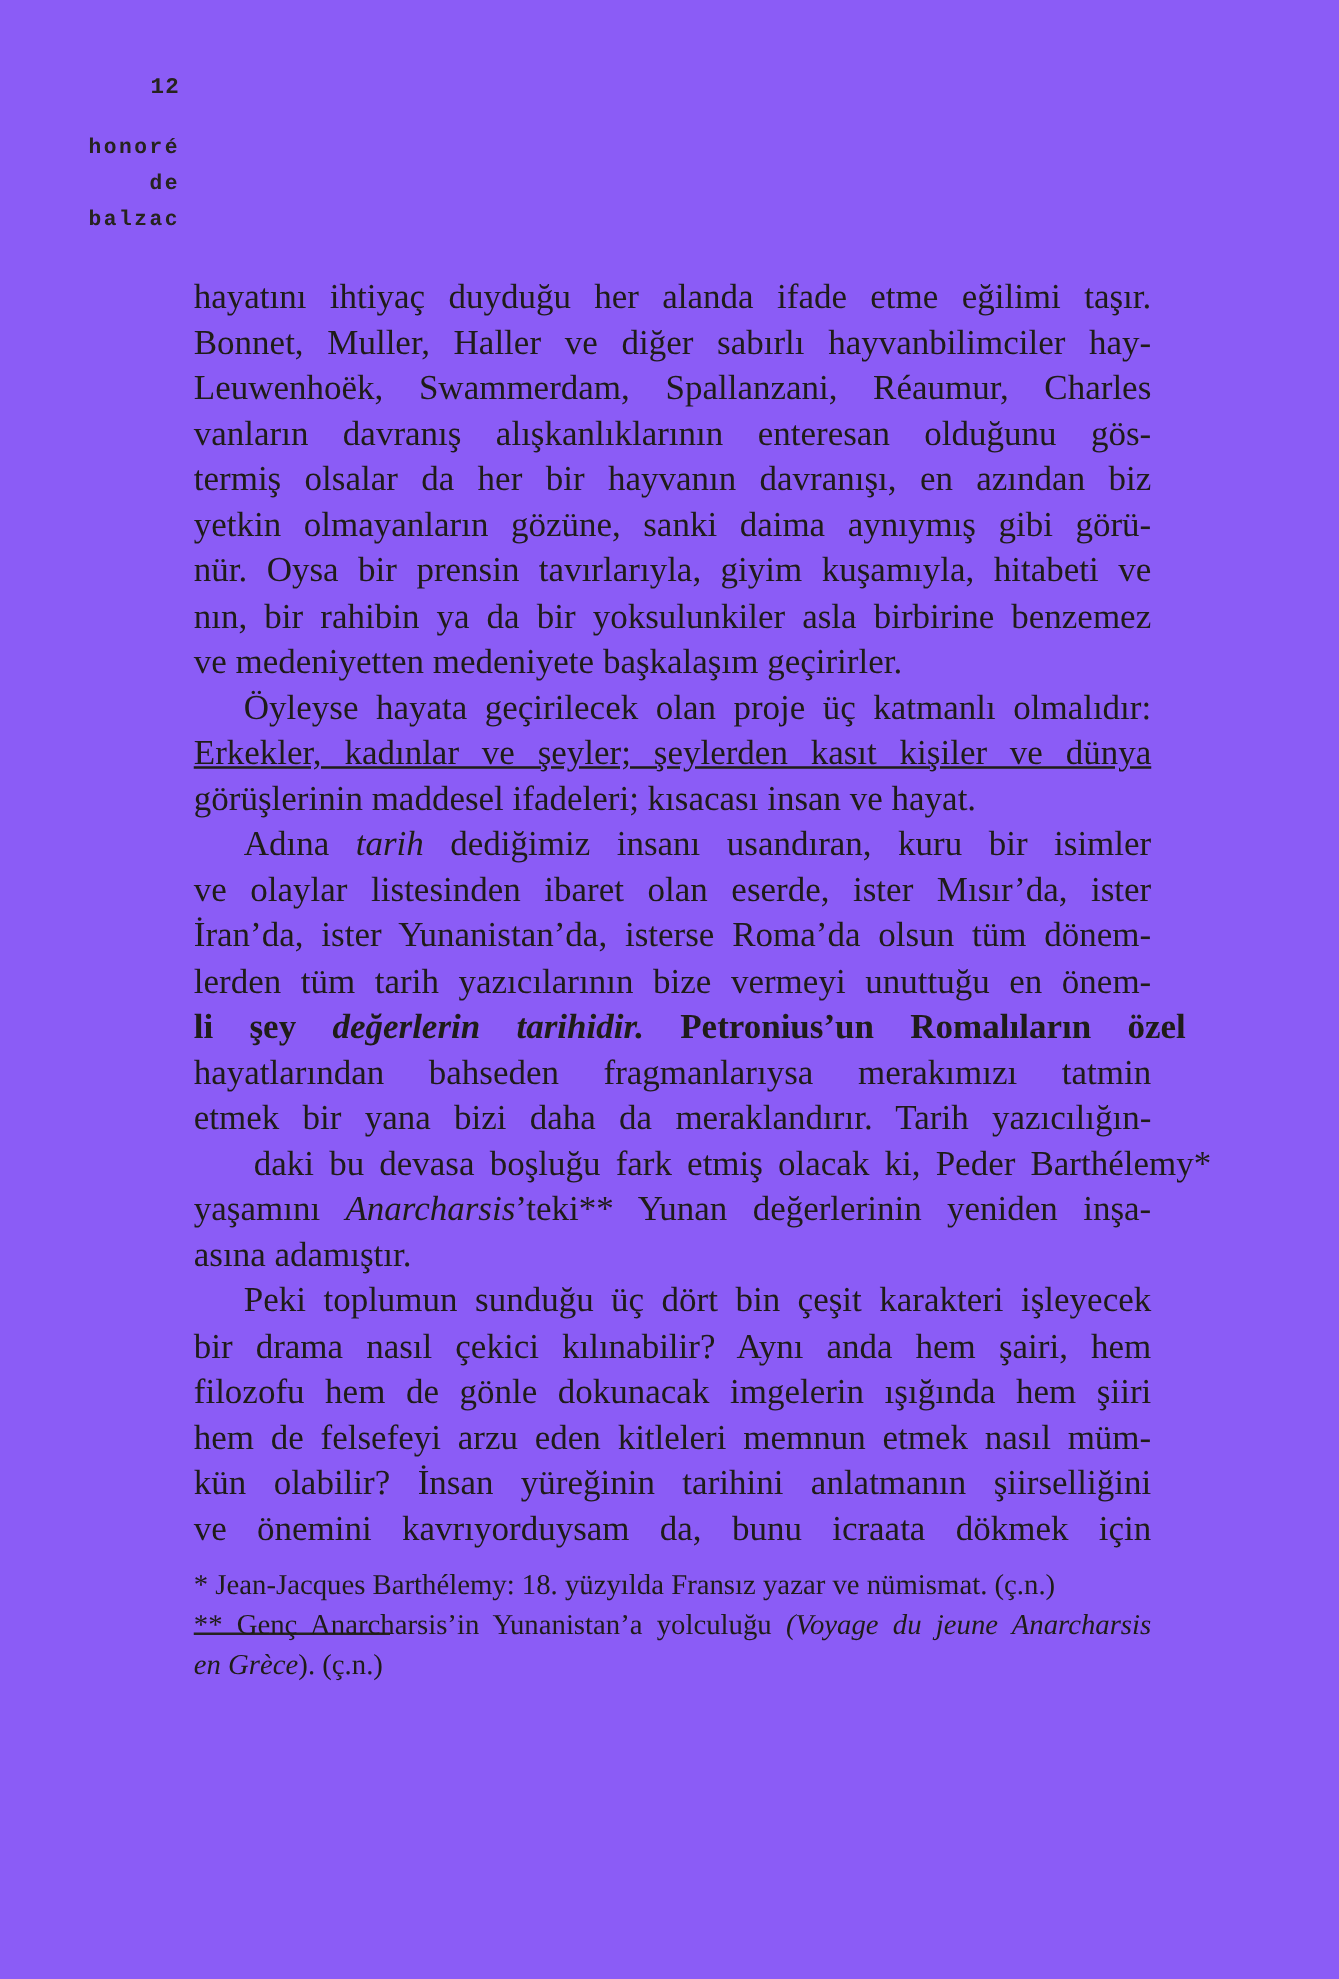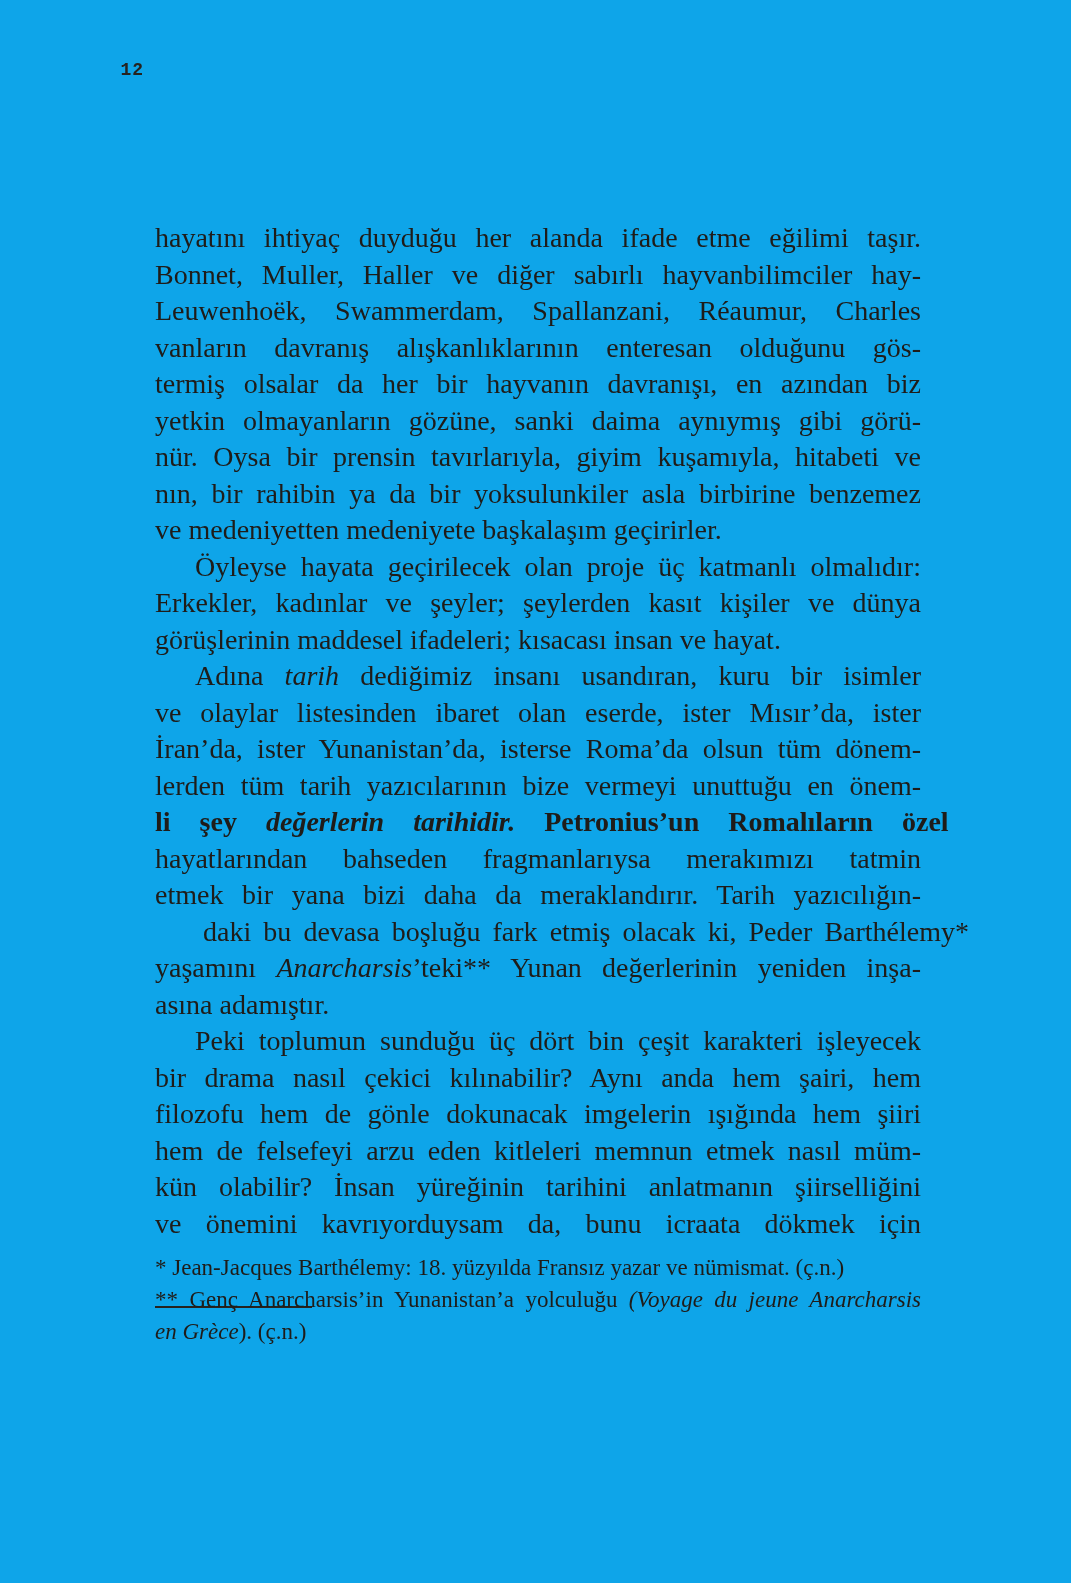--- a/index.html
+++ b/index.html
@@ -1,20 +1,20 @@
 <!DOCTYPE html>
 <html><head>
 <meta charset="utf-8">
 <style>
   html, body { margin: 0; padding: 0; }
   .page {
     position: relative;
     width: 1071px;
     height: 1583px;
-    background: #0ea5e9;
+    background: #8b5cf6;
     overflow: hidden;
     font-family: "Liberation Serif", serif;
     color: #201d1a;
   }
   
   .margin-block {
     position: absolute;
     left: 66px;
     top: 60px;
     width: 78px;
@@ -62,37 +62,42 @@
     color: #1f1c19;
   }
 </style>
 </head>
 <body>
 
 <div class="page">
 
   <div class="margin-block">
     <div class="page-number">12</div>
+    <div class="running-header">
+      <div class="rh-line">honoré</div>
+      <div class="rh-line">de</div>
+      <div class="rh-line">balzac</div>
+    </div>
   </div>
 
   <div class="body-text">
       <div>
         <div class="line fit" style="word-spacing: 11.68px;"><span>hayatını ihtiyaç duyduğu her alanda ifade etme eğilimi taşır.</span></div>
         <div class="line fit" style="word-spacing: 11.95px;"><span>Bonnet, Muller, Haller ve diğer sabırlı hayvanbilimciler hay-</span></div>
         <div class="line fit" style="word-spacing: 21.5px;"><span>Leuwenhoëk, Swammerdam, Spallanzani, Réaumur, Charles</span></div>
         <div class="line fit" style="word-spacing: 20.55px;"><span>vanların davranış alışkanlıklarının enteresan olduğunu gös-</span></div>
         <div class="line fit" style="word-spacing: 11.68px;"><span>termiş olsalar da her bir hayvanın davranışı, en azından biz</span></div>
         <div class="line fit" style="word-spacing: 11.01px; text-align: center;"><span>yetkin olmayanların gözüne, sanki daima aynıymış gibi görü-</span></div>
         <div class="line fit" style="word-spacing: 8.56px;"><span>nür. Oysa bir prensin tavırlarıyla, giyim kuşamıyla, hitabeti ve</span></div>
         <div class="line fit" style="word-spacing: 6.66px;"><span>nın, bir rahibin ya da bir yoksulunkiler asla birbirine benzemez</span></div>
         <div class="line"><span>ve medeniyetten medeniyete başkalaşım geçirirler.</span></div>
       </div>
       <div>
         <div class="line fit" style="word-spacing: 6.97px;"><span class="indent"></span><span>Öyleyse hayata geçirilecek olan proje üç katmanlı olmalıdır:</span></div>
-        <div class="line fit" style="word-spacing: 11.24px;"><span>Erkekler, kadınlar ve şeyler; şeylerden kasıt kişiler ve dünya</span></div>
+        <div class="line fit" style="word-spacing: 11.24px; text-decoration: underline;"><span>Erkekler, kadınlar ve şeyler; şeylerden kasıt kişiler ve dünya</span></div>
         <div class="line"><span>görüşlerinin maddesel ifadeleri; kısacası insan ve hayat.</span></div>
       </div>
       <div>
         <div class="line fit" style="word-spacing: 14.17px;"><span class="indent"></span><span>Adına </span><span class="it">tarih</span><span> dediğimiz insanı usandıran, kuru bir isimler</span></div>
         <div class="line fit" style="word-spacing: 11.84px;"><span>ve olaylar listesinden ibaret olan eserde, ister Mısır’da, ister</span></div>
         <div class="line fit" style="word-spacing: 7.27px;"><span>İran’da, ister Yunanistan’da, isterse Roma’da olsun tüm dönem-</span></div>
         <div class="line fit" style="word-spacing: 8.67px;"><span>lerden tüm tarih yazıcılarının bize vermeyi unuttuğu en önem-</span></div>
         <div class="line fit" style="word-spacing: 22.03px; font-weight: bold;"><span>li şey </span><span class="it">değerlerin tarihidir.</span><span> Petronius’un Romalıların özel</span></div>
         <div class="line fit" style="word-spacing: 28.62px;"><span>hayatlarından bahseden fragmanlarıysa merakımızı tatmin</span></div>
         <div class="line fit" style="word-spacing: 11.61px;"><span>etmek bir yana bizi daha da meraklandırır. Tarih yazıcılığın-</span></div>

